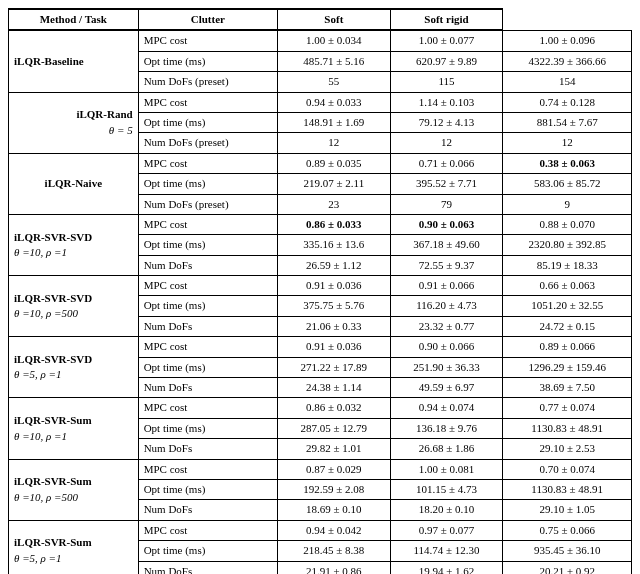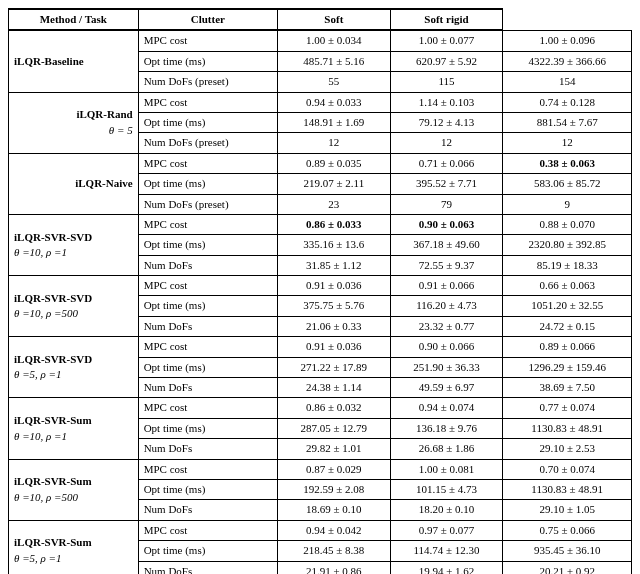--- a/index.html
+++ b/index.html
@@ -46,21 +46,21 @@
   <tr>
         <td rowspan="3" style="text-align: left; font-weight: bold; vertical-align: middle; border-right: 1px solid rgb(0, 0, 0);">iLQR-Baseline</td>
         <td style="text-align: left; white-space: nowrap;">MPC cost</td>
         <td>1.00 ± 0.034</td>
         <td>1.00 ± 0.077</td>
         <td>1.00 ± 0.096</td>
       </tr>
       <tr>
         <td style="text-align: left; white-space: nowrap;">Opt time (ms)</td>
         <td>485.71 ± 5.16</td>
-        <td>620.97 ± 5.92</td>
+        <td>620.97 ± 9.89</td>
         <td>4322.39 ± 366.66</td>
       </tr>
       <tr>
         <td style="text-align: left; white-space: nowrap;">Num DoFs (preset)</td>
         <td>55</td>
         <td>115</td>
         <td>154</td>
       </tr>
       <tr style="border-top: 1px solid rgb(0, 0, 0);">
         <td rowspan="3" style="text-align: right; font-weight: bold; vertical-align: middle; border-right: 1px solid rgb(0, 0, 0);">iLQR-Rand<br><span style="font-weight:normal;font-style:italic;">θ = 5</span></td>
@@ -75,21 +75,21 @@
         <td>79.12 ± 4.13</td>
         <td>881.54 ± 7.67</td>
       </tr>
       <tr>
         <td style="text-align: left; white-space: nowrap;">Num DoFs (preset)</td>
         <td>12</td>
         <td>12</td>
         <td>12</td>
       </tr>
       <tr style="border-top: 1px solid rgb(0, 0, 0);">
-        <td rowspan="3" style="text-align: right; font-weight: bold; vertical-align: middle; border-right: 1px solid rgb(0, 0, 0);">iLQR-Naive</td>
+        <td rowspan="3" style="text-align: center; font-weight: bold; vertical-align: middle; border-right: 1px solid rgb(0, 0, 0);">iLQR-Naive</td>
         <td style="text-align: left; white-space: nowrap;">MPC cost</td>
         <td>0.89 ± 0.035</td>
         <td>0.71 ± 0.066</td>
         <td style="font-weight: bold;">0.38 ± 0.063</td>
       </tr>
       <tr>
         <td style="text-align: left; white-space: nowrap;">Opt time (ms)</td>
         <td>219.07 ± 2.11</td>
         <td>395.52 ± 7.71</td>
         <td>583.06 ± 85.72</td>
@@ -108,21 +108,21 @@
         <td>0.88 ± 0.070</td>
       </tr>
       <tr>
         <td style="text-align: left; white-space: nowrap;">Opt time (ms)</td>
         <td>335.16 ± 13.6</td>
         <td>367.18 ± 49.60</td>
         <td>2320.80 ± 392.85</td>
       </tr>
       <tr>
         <td style="text-align: left; white-space: nowrap;">Num DoFs</td>
-        <td>31.85 ± 1.12</td>
+        <td>26.59 ± 1.12</td>
         <td>72.55 ± 9.37</td>
         <td>85.19 ± 18.33</td>
       </tr>
       <tr style="border-top: 1px solid rgb(0, 0, 0);">
         <td rowspan="3" style="text-align: left; font-weight: bold; vertical-align: middle; border-right: 1px solid rgb(0, 0, 0);">iLQR-SVR-SVD<br><span style="font-weight:normal;font-style:italic;">θ =10, ρ =500</span></td>
         <td style="text-align: left; white-space: nowrap;">MPC cost</td>
         <td>0.91 ± 0.036</td>
         <td>0.91 ± 0.066</td>
         <td>0.66 ± 0.063</td>
       </tr>

